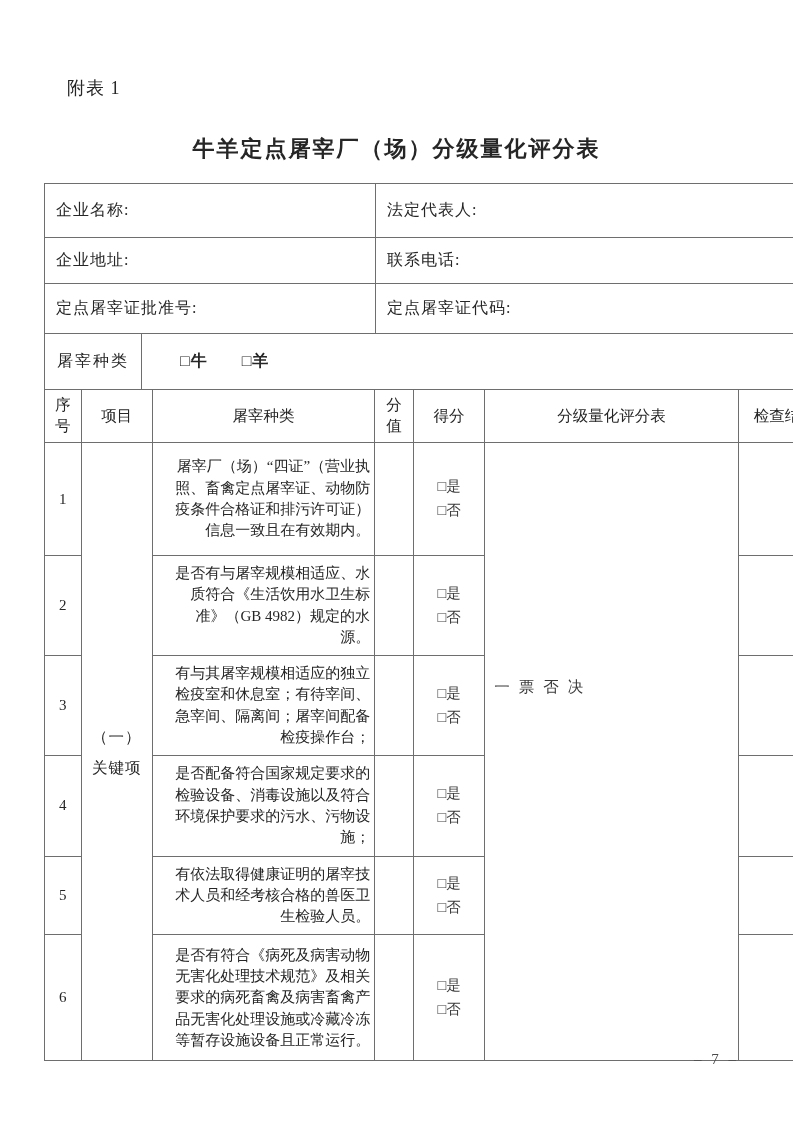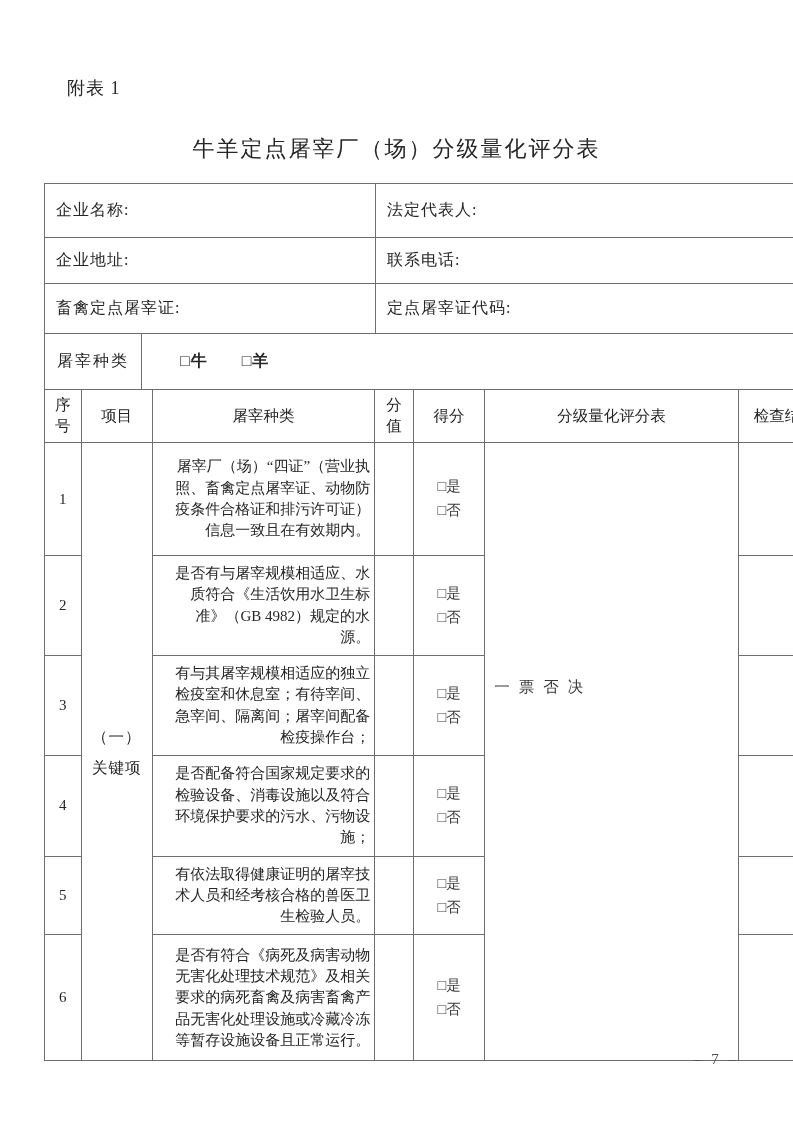--- a/index.html
+++ b/index.html
@@ -15,21 +15,21 @@
     font-family: "Liberation Serif", "DejaVu Serif", serif;
     overflow: hidden;
   }
   .annex {
     position: absolute; left: 67px; top: 76px;
     font-size: 18px; letter-spacing: 1px;
   }
   .title {
     position: absolute; left: 0; top: 134px; width: 100%;
     margin: 0; text-align: center;
-    font-size: 22px; font-weight: 400; letter-spacing: 2px;
+    font-size: 22px; font-weight: 700; letter-spacing: 2px;
   }
   .tables { position: absolute; left: 44px; top: 183px; width: 708px; }
   table {
     width: 788px; border-collapse: collapse; table-layout: fixed;
   }
   .t-species, .t-main { margin-top: -1px; }
   td, th {
     border: 1px solid #6e6e6e;
     font-weight: normal;
     font-size: 15px;
@@ -99,21 +99,21 @@
       <tbody>
           <tr style="height:54px">
         <td>企业名称:</td>
         <td>法定代表人:</td>
       </tr>
       <tr style="height:46px">
         <td>企业地址:</td>
         <td>联系电话:</td>
       </tr>
       <tr style="height:50px">
-        <td>畜禽定点屠宰证:</td>
+        <td>定点屠宰证批准号:</td>
         <td>定点屠宰证代码:</td>
       </tr>
     </tbody>
       </table>
 
     <table class="t-species">
       <colgroup>
           <col style="width:97px">
           <col>
         </colgroup>

